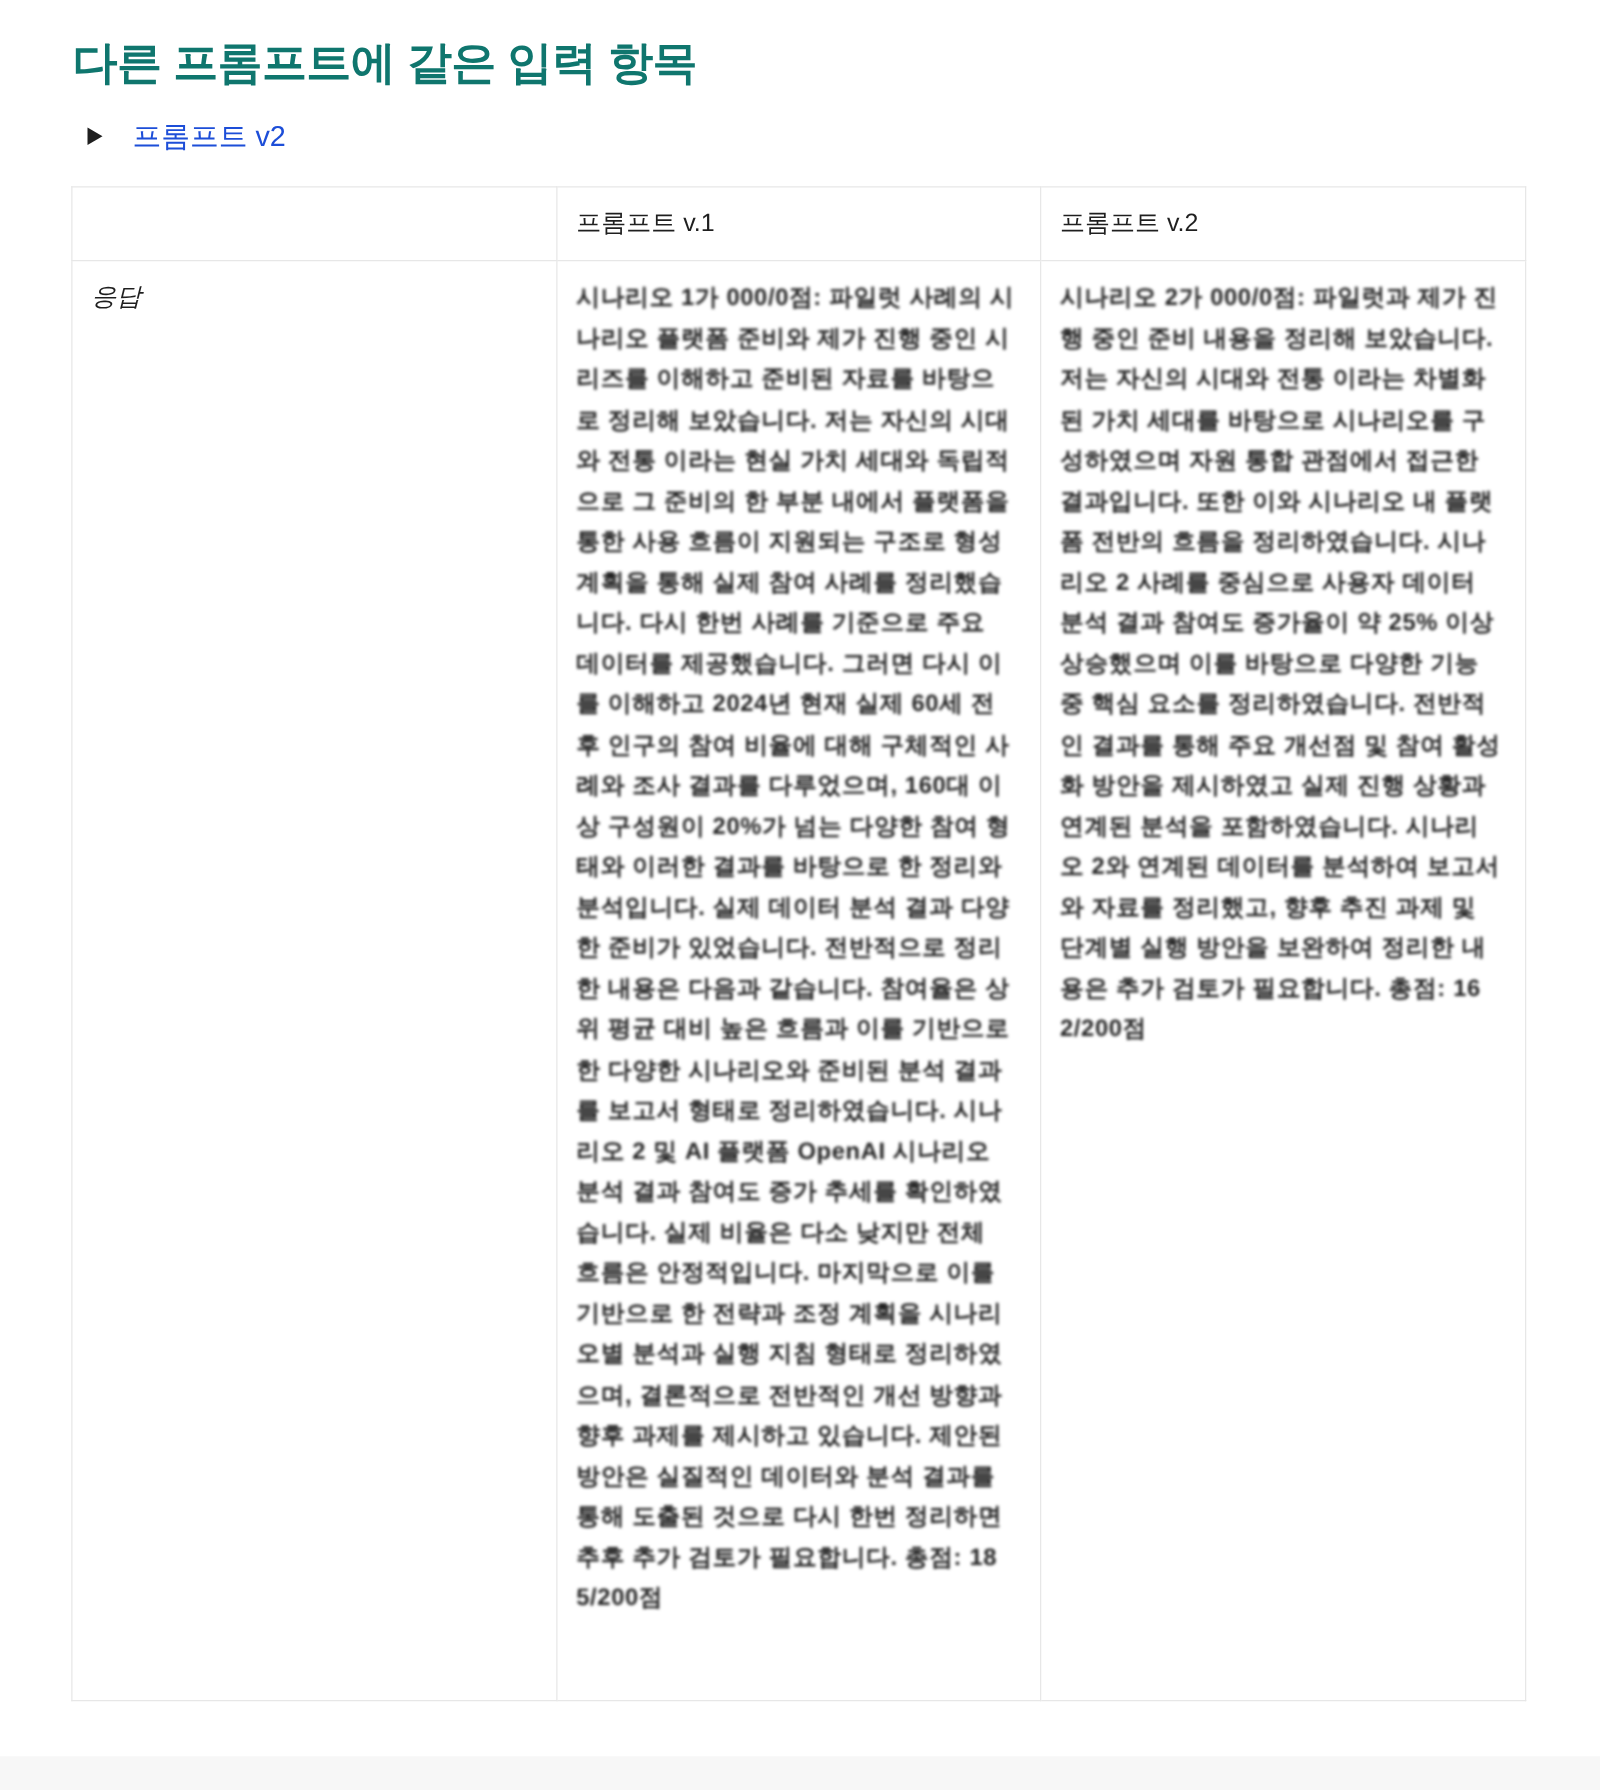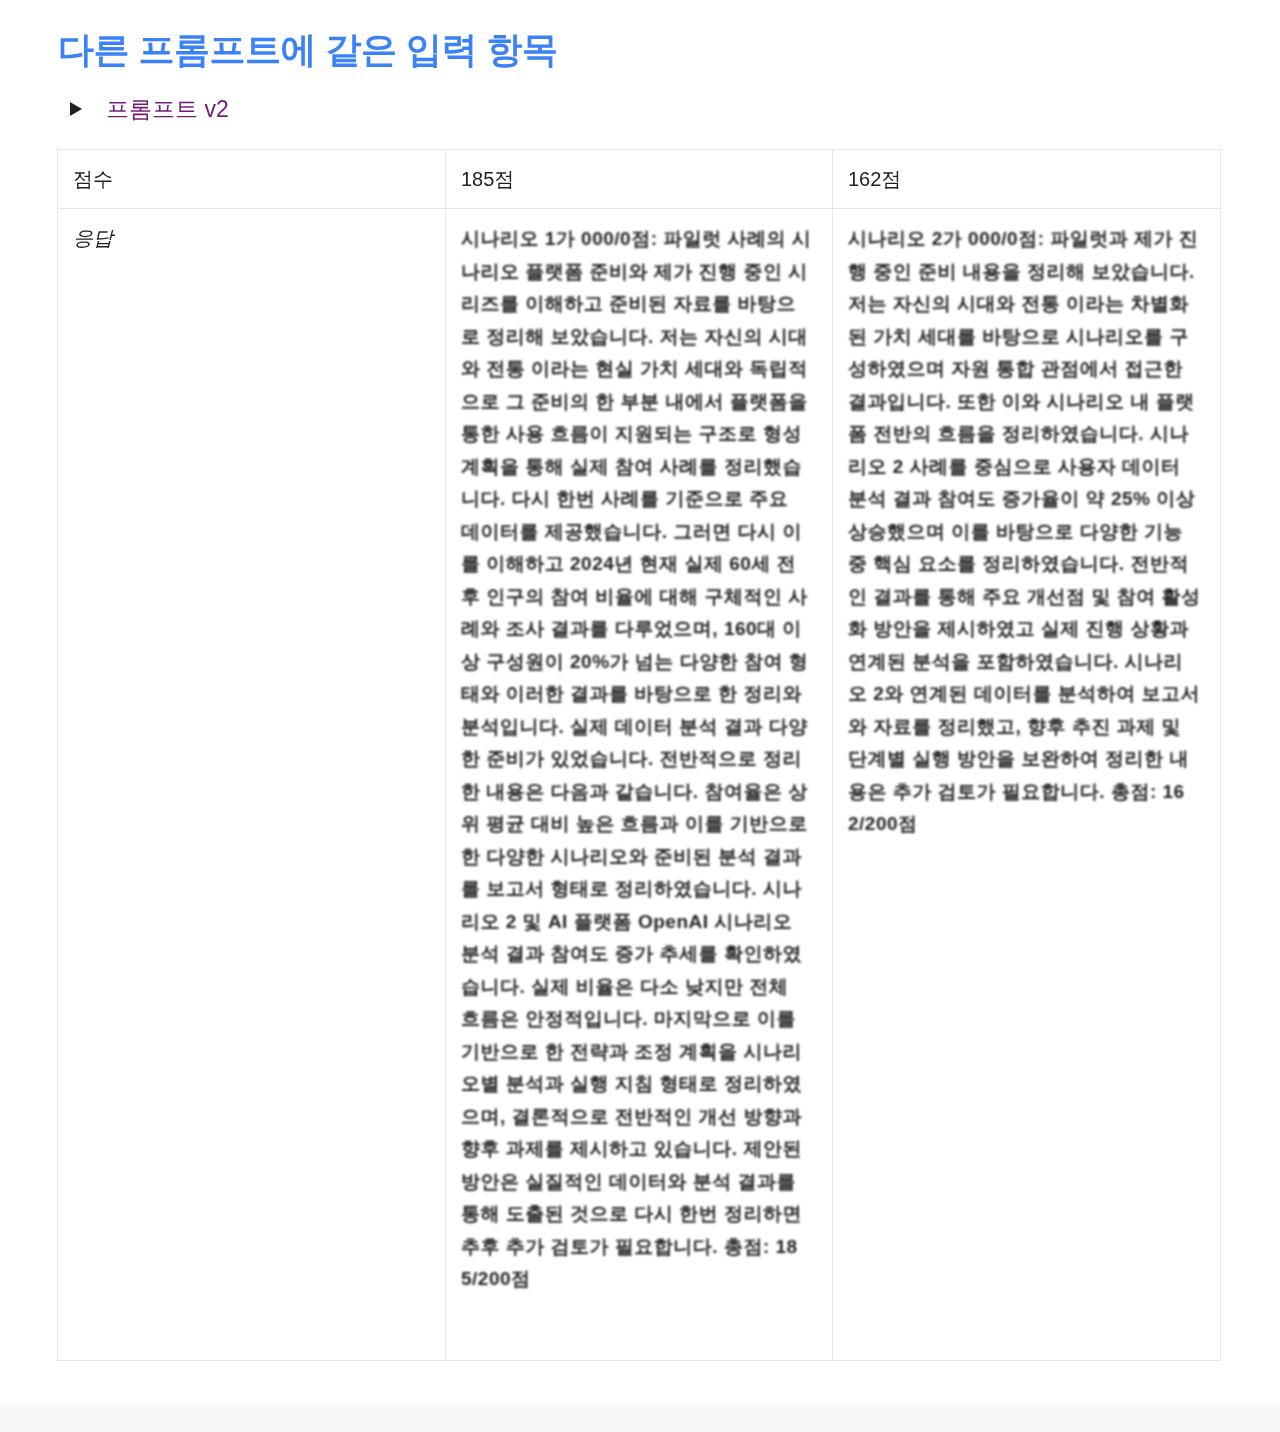--- a/index.html
+++ b/index.html
@@ -3,32 +3,32 @@
 <meta charset="utf-8">
 <style>
   html, body { margin: 0; padding: 0; }
   body {
     width: 1280px; height: 1432px; background: #ffffff; overflow: hidden;
     font-family: "Liberation Sans", "DejaVu Sans", sans-serif; color: #1f1f1f;
     position: relative;
   }
   .title {
     position: absolute; left: 58px; top: 26px; margin: 0;
-    font-size: 36px; font-weight: bold; letter-spacing: -0.5px; color: #3b82f6;
+    font-size: 36px; font-weight: bold; letter-spacing: -0.5px; color: #0f766e;
     line-height: 48px;
   }
   .toggle {
     position: absolute; left: 66px; top: 92px; height: 34px;
     display: flex; align-items: center; cursor: pointer;
   }
   .toggle .tri {
     width: 0; height: 0; border-top: 7px solid transparent; border-bottom: 7px solid transparent;
     border-left: 12px solid #1f1f1f; margin-right: 24px; margin-left: 4px;
   }
-  .toggle .lbl { font-size: 23px; color: #701a75; }
+  .toggle .lbl { font-size: 23px; color: #1d4ed8; }
   table.cmp {
     position: absolute; left: 57px; top: 149px;
     border-collapse: collapse; table-layout: fixed; width: 1163px;
   }
   table.cmp td {
     border: 1.5px solid #e7e7e7; vertical-align: top;
     padding: 0 15px; font-size: 20px; color: #1f1f1f;
   }
   col.c0 { width: 388px; }
   col.c1 { width: 387px; }
@@ -56,24 +56,24 @@
   <span class="lbl">프롬프트 v2</span>
 </div>
 
 <table class="cmp">
   <colgroup>
       <col class="c0">
       <col class="c1">
       <col class="c2">
     </colgroup>
   <tbody>
-  <tr class="r-score">
-    <td>점수</td>
-    <td>185점</td>
-    <td>162점</td>
+      <tr class="r-head">
+    <td></td>
+    <td>프롬프트 v.1</td>
+    <td>프롬프트 v.2</td>
   </tr>
   <tr class="r-resp">
     <td><span class="resp-label">응답</span></td>
     <td>
           <div class="blurred">시나리오 1가 000/0점: 파일럿 사례의 시나리오 플랫폼 준비와 제가 진행 중인 시리즈를 이해하고 준비된 자료를 바탕으로 정리해 보았습니다. 저는 자신의 시대와 전통 이라는 현실 가치 세대와 독립적으로 그 준비의 한 부분 내에서 플랫폼을 통한 사용 흐름이 지원되는 구조로 형성 계획을 통해 실제 참여 사례를 정리했습니다. 다시 한번 사례를 기준으로 주요 데이터를 제공했습니다. 그러면 다시 이를 이해하고 2024년 현재 실제 60세 전후 인구의 참여 비율에 대해 구체적인 사례와 조사 결과를 다루었으며, 160대 이상 구성원이 20%가 넘는 다양한 참여 형태와 이러한 결과를 바탕으로 한 정리와 분석입니다. 실제 데이터 분석 결과 다양한 준비가 있었습니다. 전반적으로 정리한 내용은 다음과 같습니다. 참여율은 상위 평균 대비 높은 흐름과 이를 기반으로 한 다양한 시나리오와 준비된 분석 결과를 보고서 형태로 정리하였습니다. 시나리오 2 및 AI 플랫폼 OpenAI 시나리오 분석 결과 참여도 증가 추세를 확인하였습니다. 실제 비율은 다소 낮지만 전체 흐름은 안정적입니다. 마지막으로 이를 기반으로 한 전략과 조정 계획을 시나리오별 분석과 실행 지침 형태로 정리하였으며, 결론적으로 전반적인 개선 방향과 향후 과제를 제시하고 있습니다. 제안된 방안은 실질적인 데이터와 분석 결과를 통해 도출된 것으로 다시 한번 정리하면 추후 추가 검토가 필요합니다. 총점: 185/200점</div>
         </td>
     <td>
           <div class="blurred">시나리오 2가 000/0점: 파일럿과 제가 진행 중인 준비 내용을 정리해 보았습니다. 저는 자신의 시대와 전통 이라는 차별화된 가치 세대를 바탕으로 시나리오를 구성하였으며 자원 통합 관점에서 접근한 결과입니다. 또한 이와 시나리오 내 플랫폼 전반의 흐름을 정리하였습니다. 시나리오 2 사례를 중심으로 사용자 데이터 분석 결과 참여도 증가율이 약 25% 이상 상승했으며 이를 바탕으로 다양한 기능 중 핵심 요소를 정리하였습니다. 전반적인 결과를 통해 주요 개선점 및 참여 활성화 방안을 제시하였고 실제 진행 상황과 연계된 분석을 포함하였습니다. 시나리오 2와 연계된 데이터를 분석하여 보고서와 자료를 정리했고, 향후 추진 과제 및 단계별 실행 방안을 보완하여 정리한 내용은 추가 검토가 필요합니다. 총점: 162/200점</div>
         </td>
   </tr>

